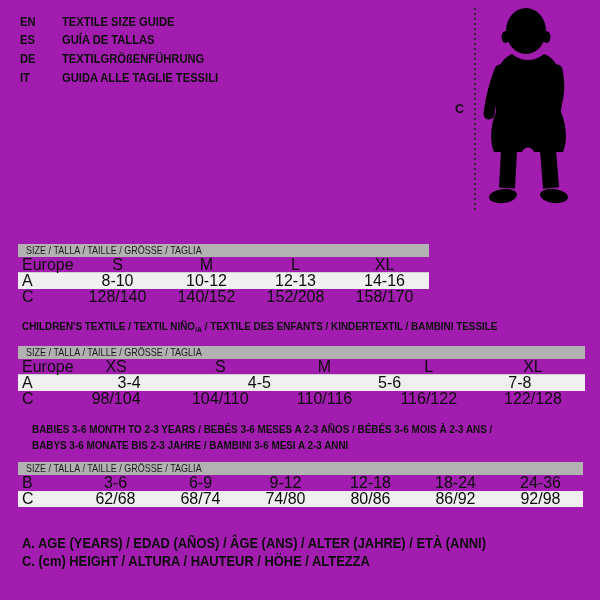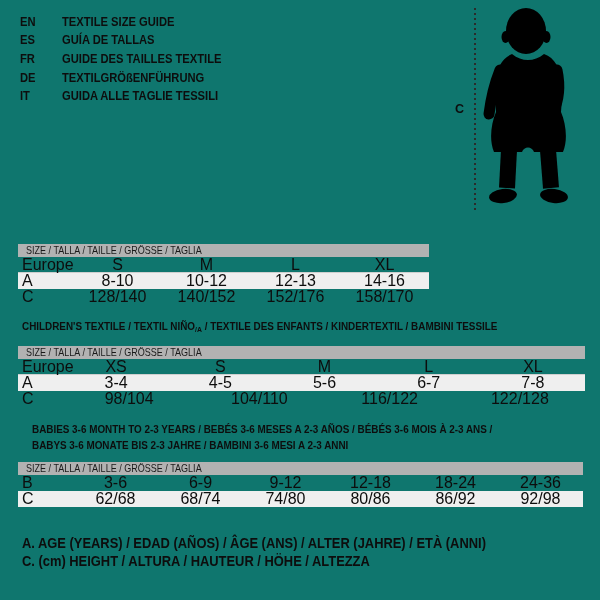--- a/index.html
+++ b/index.html
@@ -1,18 +1,18 @@
 <!DOCTYPE html>
 <html><head>
 <meta charset="utf-8">
 <style>
   * { margin:0; padding:0; box-sizing:border-box; }
   html,body { background:#fff; }
   .canvas {
-    position:relative; width:600px; height:600px; background:#0f766e;
+    position:relative; width:600px; height:600px; background:#a21caf;
     font-family:"Liberation Sans", sans-serif; color:#0d0d0d; overflow:hidden;
   }
   .cond { display:inline-block; transform:scaleX(0.86); transform-origin:0 50%; white-space:nowrap; }
 
   
   .langs { position:absolute; left:20px; top:12px; }
   .lang-row { display:flex; height:18.6px; align-items:center; }
   .lang-code { width:42px; font-weight:bold; font-size:13px; }
   .lang-title { font-weight:bold; font-size:13px; }
 
@@ -59,24 +59,20 @@
       <div class="lang-row">
         <span class="lang-code cond">EN</span>
         <span class="lang-title cond">TEXTILE SIZE GUIDE</span>
       </div>
 
       <div class="lang-row">
         <span class="lang-code cond">ES</span>
         <span class="lang-title cond">GUÍA DE TALLAS</span>
       </div>
 
-      <div class="lang-row">
-        <span class="lang-code cond">FR</span>
-        <span class="lang-title cond">GUIDE DES TAILLES TEXTILE</span>
-      </div>
 
       <div class="lang-row">
         <span class="lang-code cond">DE</span>
         <span class="lang-title cond">TEXTILGRÖßENFÜHRUNG</span>
       </div>
 
       <div class="lang-row">
         <span class="lang-code cond">IT</span>
         <span class="lang-title cond">GUIDA ALLE TAGLIE TESSILI</span>
       </div>
@@ -122,21 +118,21 @@
           <span class="cell">12-13</span>
           <span class="cell">14-16</span>
         </span>
     </div>
     <div class="trow">
       <span class="rlabel">C</span>
       <span class="cells">
 
       <span class="cell">128/140</span>
           <span class="cell">140/152</span>
-          <span class="cell">152/176</span>
+          <span class="cell">152/208</span>
           <span class="cell">158/170</span>
         </span>
     </div>
   </div>
 
   <div id="sec2-title" class="sec-title">
     <span class="cond"><span>CHILDREN'S TEXTILE / TEXTIL NIÑO</span><span class="subsc">/A</span><span> / TEXTILE DES ENFANTS / KINDERTEXTIL / BAMBINI TESSILE</span></span>
   </div>
   <div id="sec2-table" class="table">
     <div class="bar">
@@ -153,30 +149,30 @@
           <span class="cell">XL</span>
         </span>
     </div>
     <div class="trow stripe">
       <span class="rlabel">A</span>
       <span class="cells">
 
       <span class="cell">3-4</span>
           <span class="cell">4-5</span>
           <span class="cell">5-6</span>
-          <span class="cell">6-7</span>
           <span class="cell">7-8</span>
         </span>
     </div>
     <div class="trow">
       <span class="rlabel">C</span>
       <span class="cells">
 
       <span class="cell">98/104</span>
           <span class="cell">104/110</span>
+          <span class="cell">110/116</span>
           <span class="cell">116/122</span>
           <span class="cell">122/128</span>
         </span>
     </div>
   </div>
 
   <div id="sec3-title" class="sec-title">
     <div><span class="cond">BABIES 3-6 MONTH TO 2-3 YEARS / BEBÉS 3-6 MESES A 2-3 AÑOS / BÉBÉS 3-6 MOIS À 2-3 ANS /</span></div>
     <div><span class="cond">BABYS 3-6 MONATE BIS 2-3 JAHRE / BAMBINI 3-6 MESI A 2-3 ANNI</span></div>
   </div>

